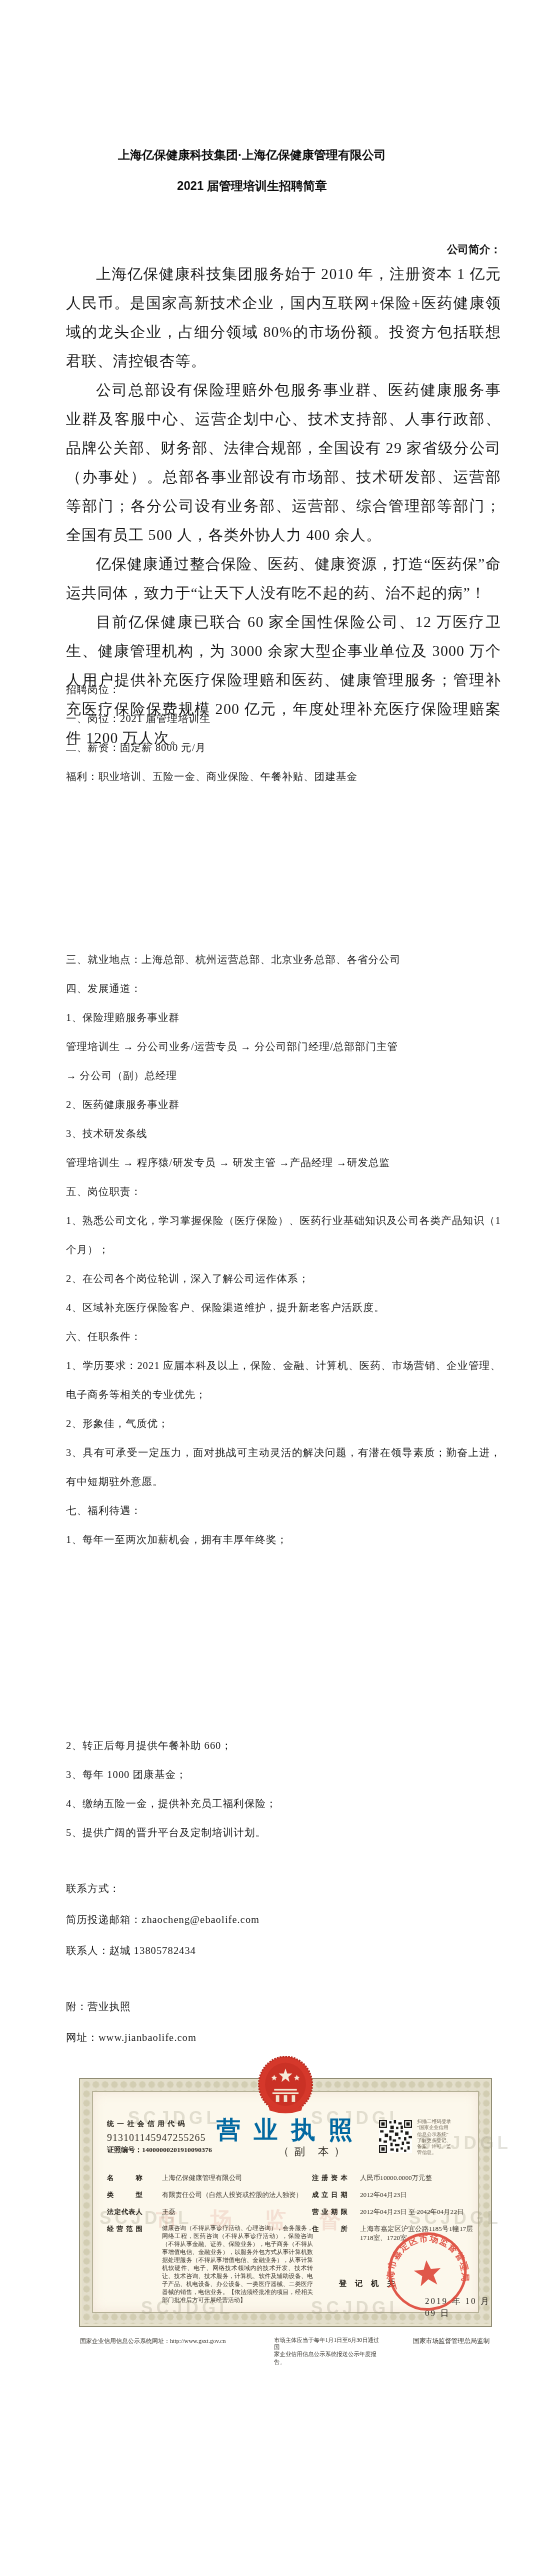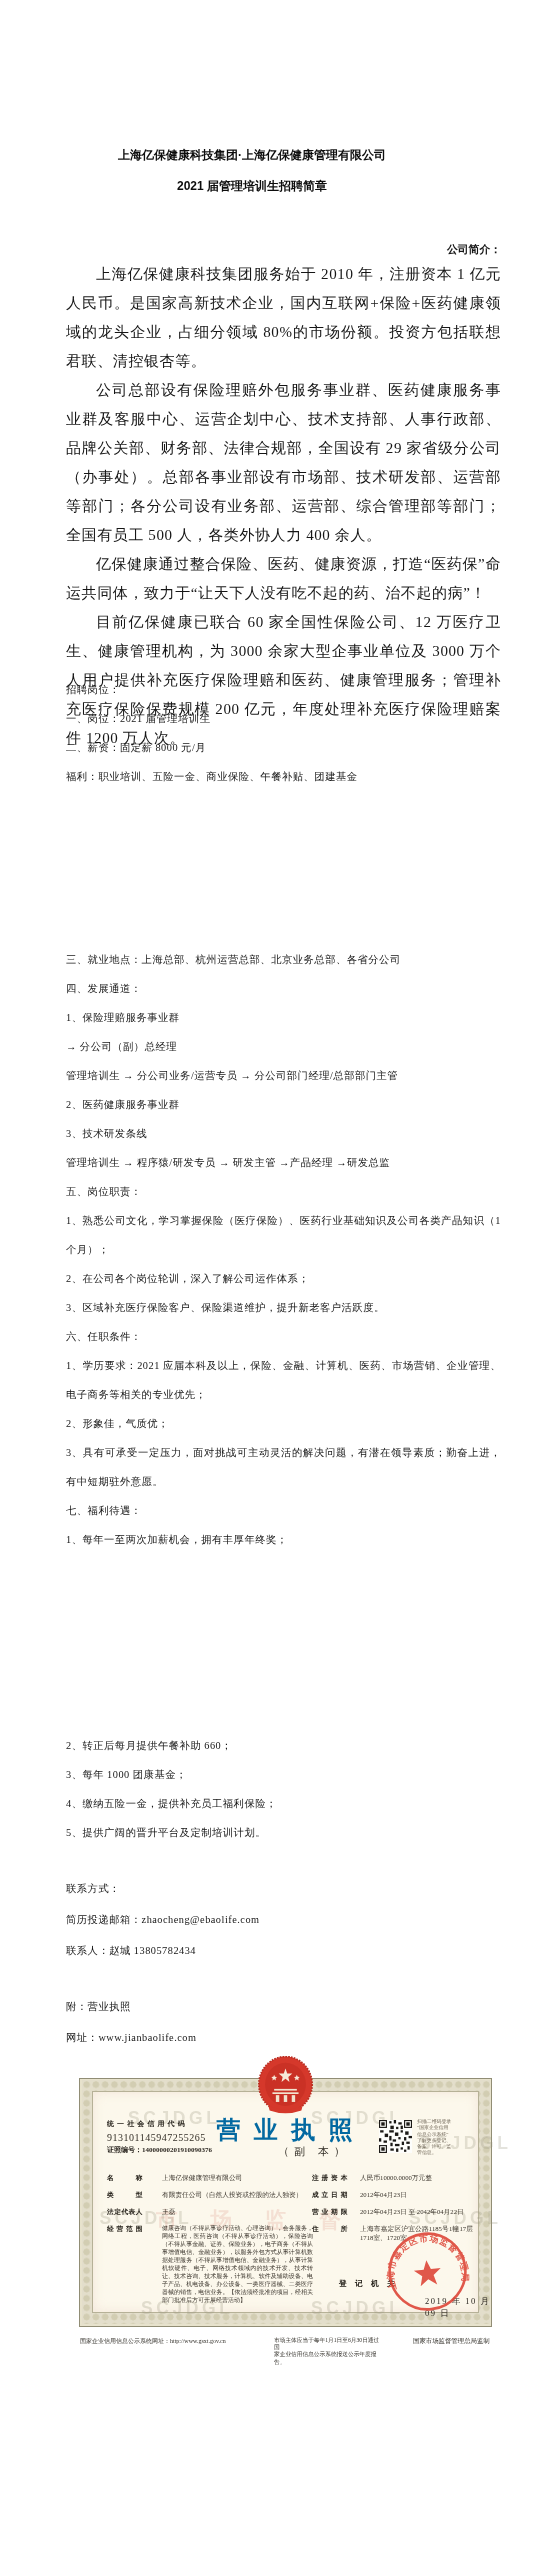--- a/index.html
+++ b/index.html
@@ -79,29 +79,29 @@
       <div><span class="bb">招聘岗位：</span><span></span></div>
       <div><span class="bb">一、岗位：</span><span>2021 届管理培训生</span></div>
       <div><span class="bb">二、薪资：</span><span>固定薪 8000 元/月</span></div>
       <div>福利：职业培训、五险一金、商业保险、午餐补贴、团建基金</div>
     </div>
 
   <div class="abs doc-lines lh56" style="top:945px">
       <div><span class="bb">三、就业地点：</span><span>上海总部、杭州运营总部、北京业务总部、各省分公司</span></div>
       <div><span class="bb">四、发展通道：</span><span></span></div>
       <div>1、保险理赔服务事业群</div>
+      <div>管理培训生 → 分公司业务/运营专员 → 分公司部门经理/总部部门主管</div>
       <div>→ 分公司（副）总经理</div>
-      <div>管理培训生 → 分公司业务/运营专员 → 分公司部门经理/总部部门主管</div>
       <div>2、医药健康服务事业群</div>
       <div>3、技术研发条线</div>
       <div>管理培训生 → 程序猿/研发专员 → 研发主管 →产品经理 →研发总监</div>
       <div><span class="bb">五、岗位职责：</span><span></span></div>
       <div>1、熟悉公司文化，学习掌握保险（医疗保险）、医药行业基础知识及公司各类产品知识（1 个月）；</div>
       <div>2、在公司各个岗位轮训，深入了解公司运作体系；</div>
-      <div>3、区域补充医疗保险客户、保险渠道维护，提升新老客户活跃度。</div>
+      <div>4、区域补充医疗保险客户、保险渠道维护，提升新老客户活跃度。</div>
       <div><span class="bb">六、任职条件：</span><span></span></div>
       <div>1、学历要求：2021 应届本科及以上，保险、金融、计算机、医药、市场营销、企业管理、电子商务等相关的专业优先；</div>
       <div>2、形象佳，气质优；</div>
       <div>3、具有可承受一定压力，面对挑战可主动灵活的解决问题，有潜在领导素质；勤奋上进，有中短期驻外意愿。</div>
       <div><span class="bb">七、福利待遇：</span><span></span></div>
       <div>1、每年一至两次加薪机会，拥有丰厚年终奖；</div>
     </div>
 
   <div class="abs doc-lines lh56" style="top:1731px">
       <div>2、转正后每月提供午餐补助 660；</div>

